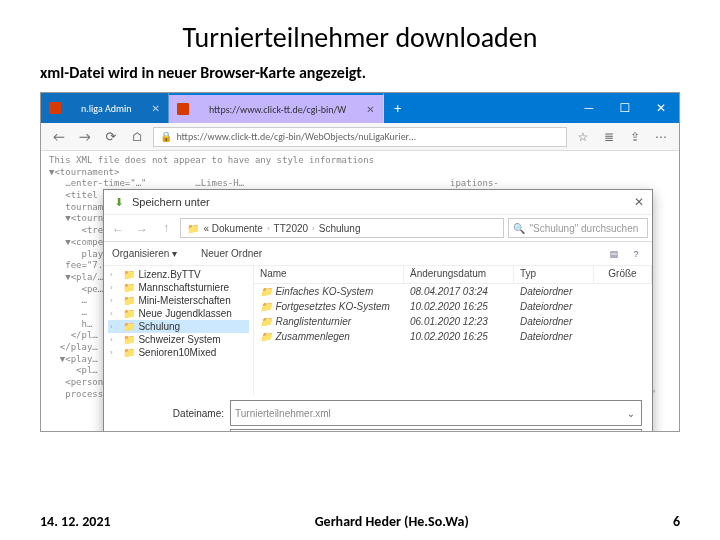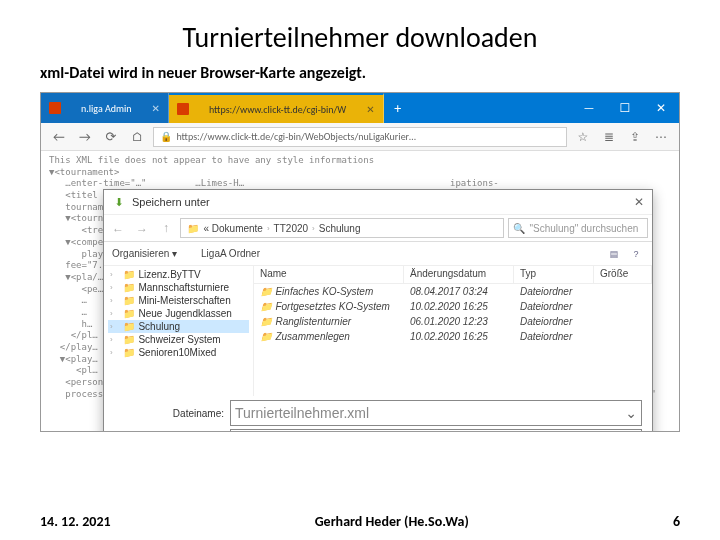--- a/index.html
+++ b/index.html
@@ -5,21 +5,21 @@
   * { box-sizing: border-box; margin: 0; padding: 0; }
   body { width: 720px; height: 540px; font-family: Calibri, Arial, sans-serif; background: #fff; position: relative; overflow: hidden; }
   
   .slide-title { font-size: 28px; text-align: center; padding: 20px 0 8px; font-weight: 400; color: #000; }
   .slide-subtitle { font-size: 16px; padding: 0 40px 10px; font-weight: 700; color: #000; }
   
   .browser-window { margin: 0 40px; border: 1px solid #999; height: 340px; position: relative; background: #fff; overflow: hidden; }
   
   .titlebar { height: 30px; background: #0078d4; display: flex; align-items: stretch; color: #fff; }
   .tab { display: flex; align-items: center; gap: 20px; padding: 0 8px; border-right: 1px solid rgba(255,255,255,0.3); font-size: 10px; background: #106ebe; }
-  .tab.active { background: #eab308; color: #333; border-top: 2px solid #0078d4; }
+  .tab.active { background: #c4b5fd; color: #333; border-top: 2px solid #0078d4; }
   .tab .favicon { width: 12px; height: 12px; background: #d83b01; border-radius: 1px; }
   .tab .close { font-size: 10px; opacity: 0.7; }
   .newtab { width: 28px; display: flex; align-items: center; justify-content: center; font-size: 14px; }
   .win-controls { margin-left: auto; display: flex; }
   .win-btn { width: 36px; display: flex; align-items: center; justify-content: center; font-size: 12px; color: #fff; }
   
   .addrbar { height: 28px; display: flex; align-items: center; gap: 6px; padding: 0 8px; border-bottom: 1px solid #ddd; background: #f7f7f7; }
   .nav-btn { width: 20px; height: 20px; display: flex; align-items: center; justify-content: center; font-size: 13px; color: #666; }
   .url-box { flex: 1; height: 20px; border: 1px solid #ccc; background:#fff; display: flex; align-items: center; padding: 0 6px; font-size: 10px; color: #666; gap: 4px; }
   .lock { color: #888; }
@@ -50,29 +50,29 @@
   .tree-item .exp { width:10px; color:#aaa; font-size:8px; display:inline-block; }
   .tree-item .fico { color:#f8d775; font-size:10px; }
   .tree-item.sel { background:#cce8ff; }
   
   .dlg-list { flex:1; display:flex; flex-direction:column; }
   .list-head { display:flex; height:18px; border-bottom:1px solid #eee; font-size:10px; color:#444; }
   .list-head > div { padding:2px 6px; border-right:1px solid #eee; }
   .col-name { width: 150px; }
   .col-date { width: 110px; }
   .col-type { width: 80px; }
-  .col-size { flex:1; }
+  .col-size { flex:1;text-align:center; }
   .list-row { display:flex; font-size:10px; padding:1px 0; color:#444; }
   .list-row > div { padding:1px 6px;font-style:italic; }
   .list-row .fico { color:#f8d775; margin-right:3px; }
   
   .dlg-fields { padding: 4px 10px 2px 60px; }
   .field-row { display:flex; align-items:center; gap:6px; margin-bottom:3px; font-size:10px; }
   .field-row label { width:60px; text-align:right; color:#333; }
-  .field-input { flex:1; height:18px; border:1px solid #888; padding:12px 4px; font-size:14px; display:flex; align-items:center; background:#fff; }
+  .field-input { flex:1; height:18px; border:1px solid #888; padding:12px 4px; font-size:10px; display:flex; align-items:center; background:#fff; }
   .field-drop { width:12px; text-align:center; color:#666; }
 
   .slide-footer { position: absolute; bottom: 10px; left: 0; right: 0; display: flex; justify-content: space-between; padding: 0 40px; font-size: 14px; color: #000; font-weight: bold; }
 </style>
 </head>
 <body>
 
 <div class="slide-title">Turnierteilnehmer downloaden</div>
 <div class="slide-subtitle">xml-Datei wird in neuer Browser-Karte angezeigt.</div>
 
@@ -153,21 +153,21 @@
           <span class="chev">›</span>
           <span>Schulung</span>
         </div>
         <div class="dlg-search">
           <span>🔍</span>
           <span>"Schulung" durchsuchen</span>
         </div>
       </div>
       <div class="dlg-toolbar">
         <span>Organisieren ▾</span>
-        <span>LigaA Ordner</span>
+        <span>Neuer Ordner</span>
         <span class="right">
           <span class="mini-btn">▤</span>
           <span class="mini-btn">?</span>
         </span>
       </div>
       <div class="dlg-body">
         <div class="dlg-tree">
           <div class="tree-item">
               <span class="exp">›</span>
               <span class="fico">📁</span>

